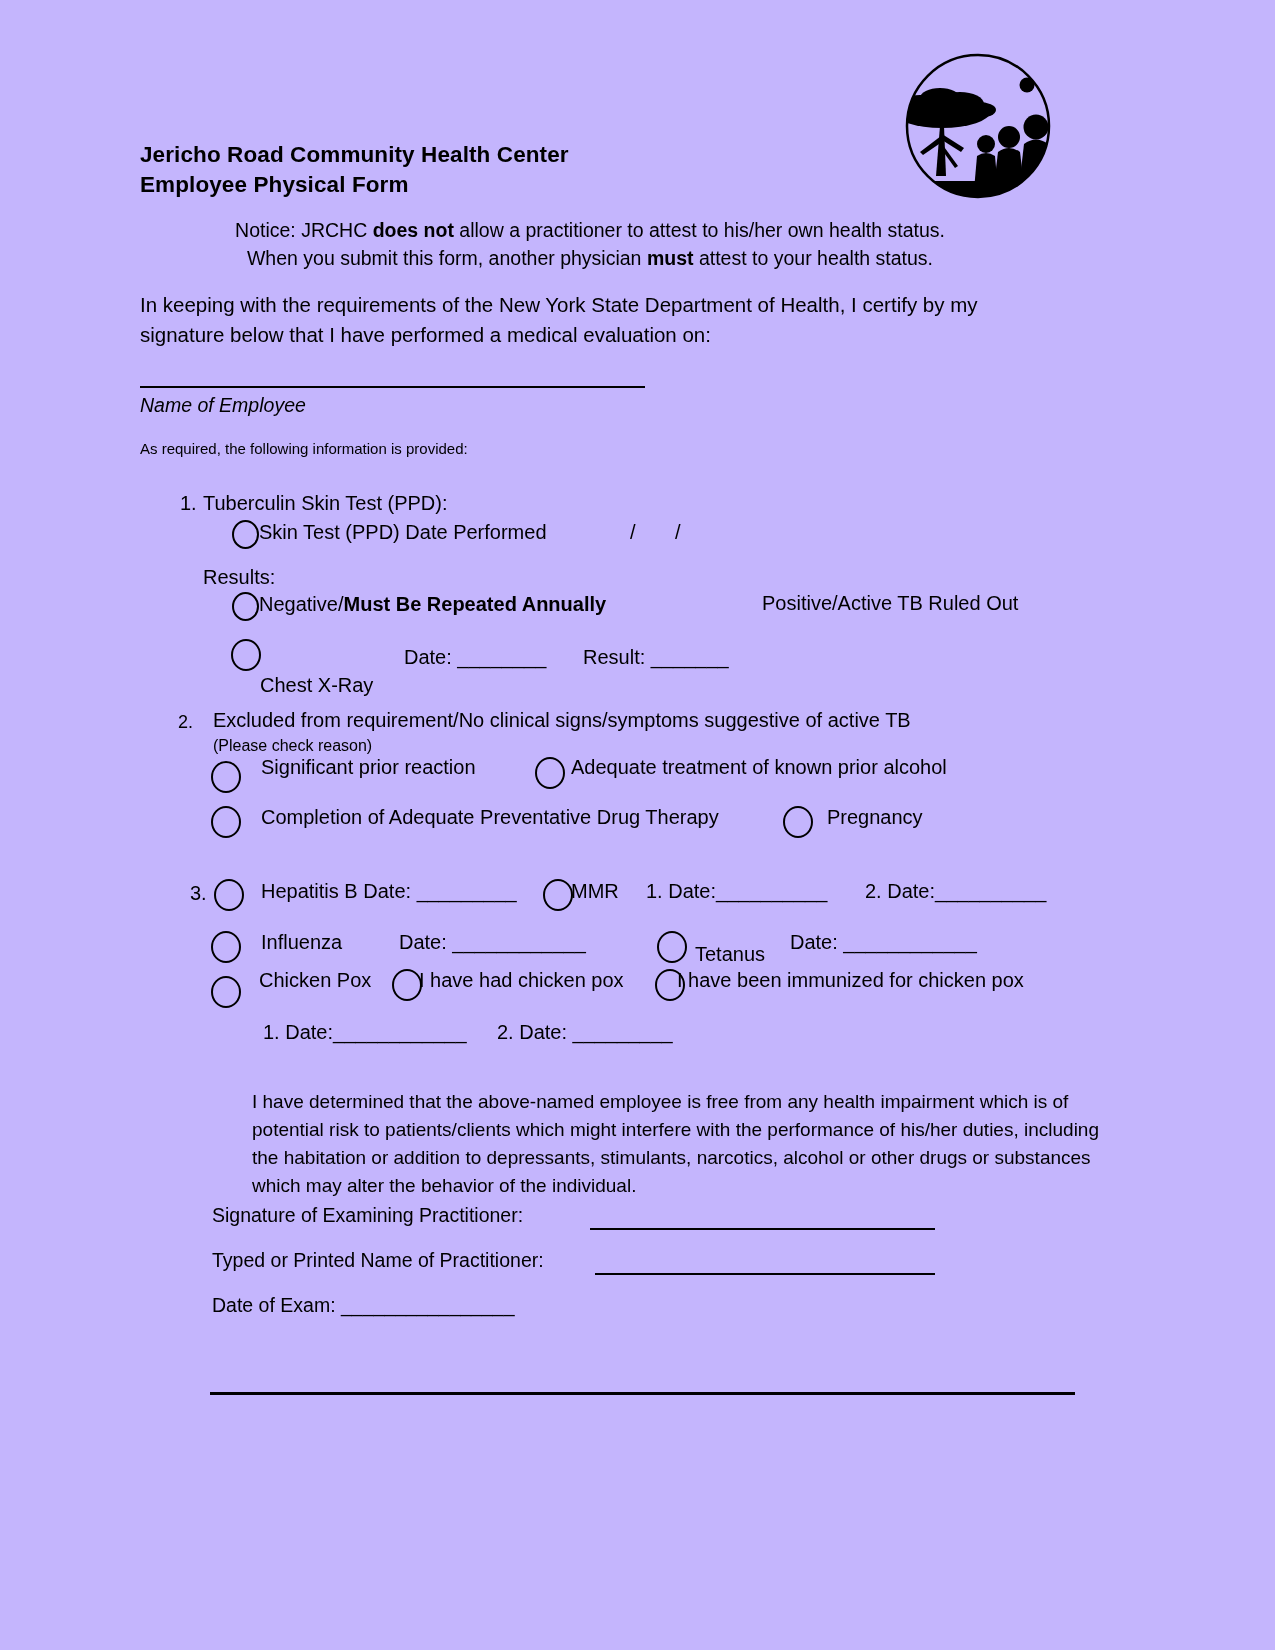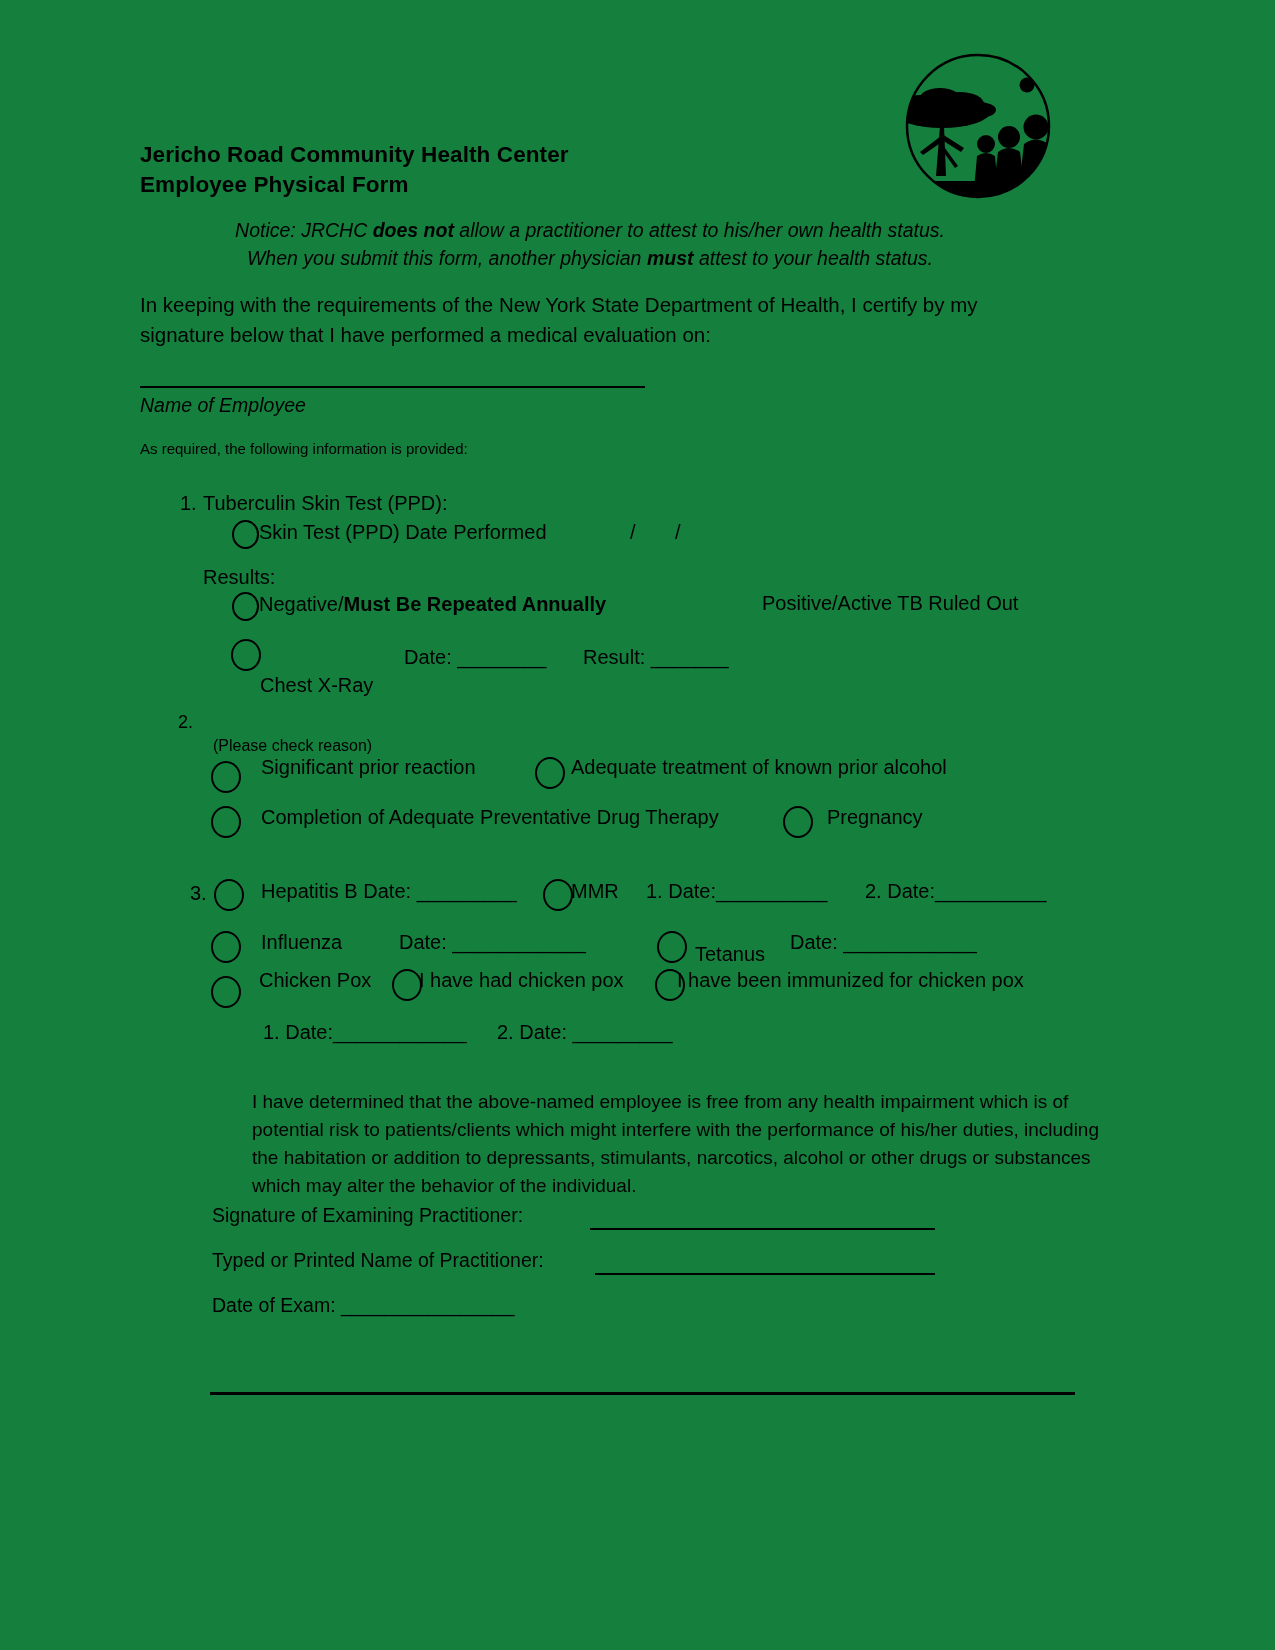--- a/index.html
+++ b/index.html
@@ -12,21 +12,21 @@
     height: 1650px;
     font-family: "Liberation Sans", sans-serif;
     color: #000000;
     position: relative;
     overflow: hidden;
   }
   .page {
     position: relative;
     width: 1275px;
     height: 1650px;
-    background: #15803d;
+    background: #c4b5fd;
   }
 
   
   .logo {
     position: absolute;
     left: 880px;
     top: 48px;
     width: 190px;
     height: 155px;
   }
@@ -43,21 +43,20 @@
   }
   .title-line { white-space: nowrap; }
 
   .notice {
     position: absolute;
     left: 140px;
     top: 216px;
     width: 900px;
     text-align: center;
     font-size: 19.5px;
-    font-style: italic;
     line-height: 1.45;
   }
   .notice b { font-weight: bold; }
 
   .intro {
     position: absolute;
     left: 140px;
     top: 290px;
     width: 910px;
     font-size: 20.5px;
@@ -198,20 +197,21 @@
   <span class="bubble bub-md abs-bubble" style="left:232px; top:592px;"></span>
   <div class="row" style="left:259px; top:593px;"><span>Negative/</span><span class="bold">Must Be Repeated Annually</span></div>
   <div class="row" style="left:762px; top:592px;">Positive/Active TB Ruled Out</div>
 
   <span class="bubble bub-lg abs-bubble" style="left:231px; top:639px;"></span>
   <div class="row" style="left:260px; top:646px;margin-top:28px;">Chest X-Ray</div>
   <div class="row" style="left:404px; top:646px;">Date: ________</div>
   <div class="row" style="left:583px; top:646px;">Result: _______</div>
 
   <div class="row" style="left:178px; top:712px; font-size:18px;">2.</div>
+  <div class="row" style="left:213px; top:709px;">Excluded from requirement/No clinical signs/symptoms suggestive of active TB</div>
   <div class="row small" style="left:213px; top:737px;">(Please check reason)</div>
 
   <span class="bubble bub-lg abs-bubble" style="left:211px; top:761px;"></span>
   <div class="row" style="left:261px; top:756px;">Significant prior reaction</div>
   <span class="bubble bub-lg abs-bubble" style="left:535px; top:757px;"></span>
   <div class="row" style="left:571px; top:756px;">Adequate treatment of known prior alcohol</div>
 
   <span class="bubble bub-lg abs-bubble" style="left:211px; top:806px;"></span>
   <div class="row" style="left:261px; top:806px;">Completion of Adequate Preventative Drug Therapy</div>
   <span class="bubble bub-lg abs-bubble" style="left:783px; top:806px;"></span>

